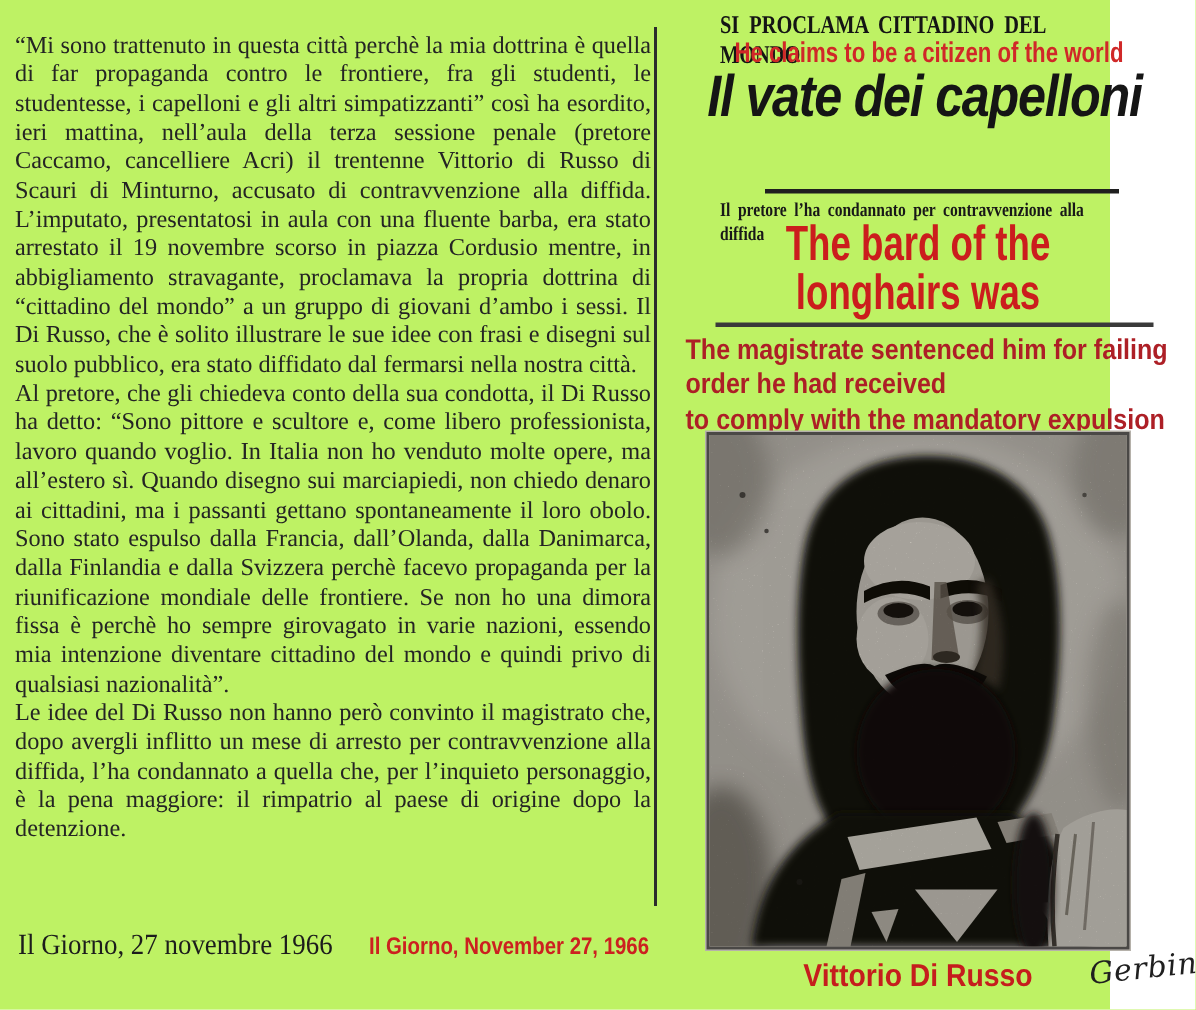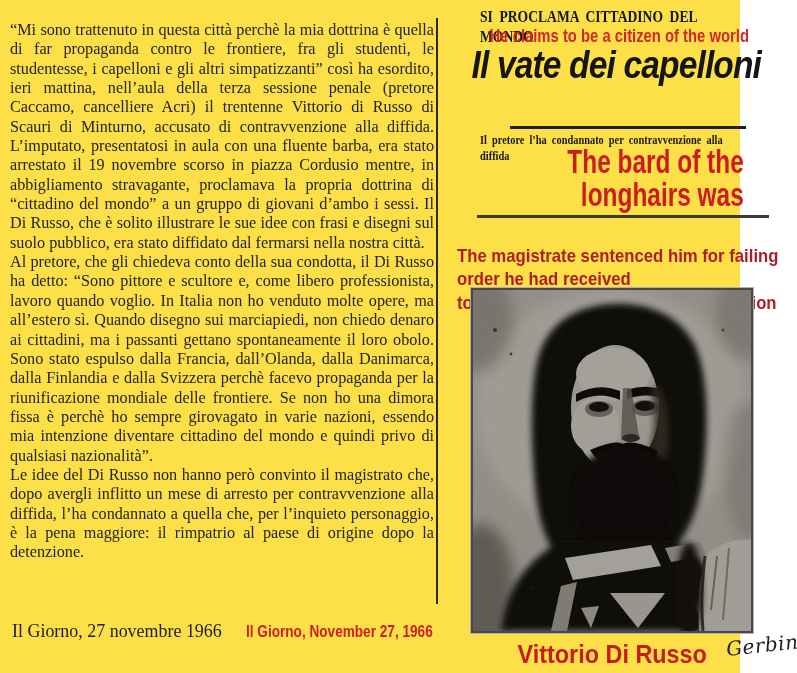--- a/index.html
+++ b/index.html
@@ -1,18 +1,18 @@
 <!DOCTYPE html>
 <html><head>
 <meta charset="utf-8">
 <style>
   * { margin:0; padding:0; box-sizing:border-box; }
   html,body { width:797px; height:673px; }
   body { background:#ffffff; font-family:"Liberation Serif", serif; overflow:hidden; }
-  #scan { position:relative; width:740px; height:673px; background:#fde047; }
+  #scan { position:relative; width:740px; height:673px; background:#bef264; }
 
   
   .sx { display:inline-block; transform:scaleX(var(--sx,1)); }
   .oxl { transform-origin:0 50%; }
 
   
   .article { position:absolute; left:10px; top:21px; width:424px;
              font-family:"Liberation Serif", serif; font-size:16.2px; line-height:19.35px;
              text-align:justify; color:#242424; }
   .article p { margin:0; }
@@ -31,34 +31,34 @@
   .kicker-en { position:absolute; left:446px; top:25px; width:340px; text-align:right;
                font-family:"Liberation Sans", sans-serif; font-weight:bold; font-size:19px;
                color:#d02828; }
   .headline-it { position:absolute; left:446px; top:46px; width:340px; text-align:center;
                  font-family:Liberation Sans, sans-serif; font-style:italic; font-weight:bold;
                  font-size:39px; line-height:37px; color:#151515; letter-spacing:-1px; }
   .rule-it { position:absolute; left:510px; top:126px; width:236px; height:2.5px; background:#1f1f1f; }
   .subhead-it { position:absolute; left:446px; top:132px; width:340px; 
                 font-family:"Liberation Serif", serif; font-weight:bold; font-size:13px;
                 color:#181818; word-spacing:3px; }
-  .headline-en { position:absolute; left:434px; top:146px; width:356px; text-align:right;
+  .headline-en { position:absolute; left:434px; top:146px; width:356px; text-align:center;
                  font-family:"Liberation Sans", sans-serif; font-weight:bold;
                  font-size:33px; line-height:32.5px; color:#cb1d1d; }
   .underline-en { position:absolute; left:477px; top:215px; width:292px; height:2.5px; background:#3a3a3a; }
   .subhead-en { position:absolute; left:457px; top:222px; width:336px;
                 font-family:"Liberation Sans", sans-serif; font-weight:bold;
-                font-size:19px; line-height:23.3px; color:#ad1f26; white-space:nowrap;margin-top:22px; }
+                font-size:19px; line-height:23.3px; color:#ad1f26; white-space:nowrap; }
 
   .photo { position:absolute; left:471px; top:288px; width:282px; height:345px;
            border:2px solid #4a4846; background:#cbc6bd; box-shadow:0 0 0 1px #b5b1aa; }
   .photo svg { display:block; }
 
   .caption { position:absolute; left:471px; top:639px; width:282px; text-align:center;
-             font-family:"Liberation Sans", sans-serif; font-weight:bold; font-size:26px;
+             font-family:"Liberation Sans", sans-serif; font-weight:bold; font-size:21px;
              color:#c51d1d; }
   .signature { position:absolute; left:726px; top:633px; width:76px;
                font-family:"DejaVu Serif", serif; font-style:italic; font-size:20px;
                color:#1f1f1f; transform:rotate(-6deg); letter-spacing:0.5px; }
 </style>
 </head>
 <body>
 
 <div id="scan">
 

